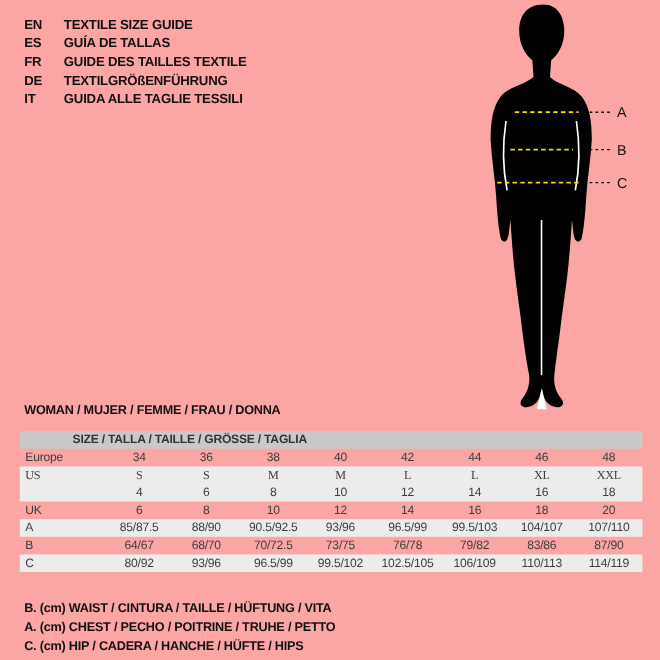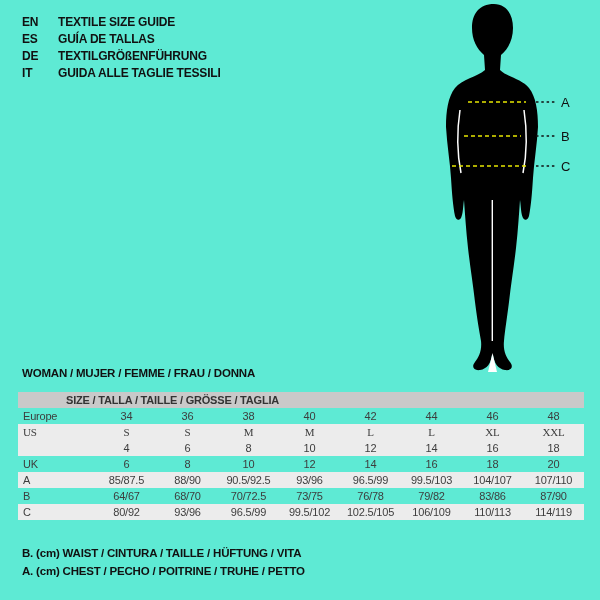--- a/index.html
+++ b/index.html
@@ -1,19 +1,19 @@
 <!DOCTYPE html>
 <html><head>
 <meta charset="utf-8">
 <style>
   html, body { margin: 0; padding: 0; background: #fff; }
   .canvas {
     position: relative;
     width: 600px; height: 600px;
-    background: #5eead4;
+    background: #fca5a5;
     overflow: hidden;
     font-family: "Liberation Sans", sans-serif;
     -webkit-font-smoothing: antialiased;
   }
 
   
   .lang-block { position: absolute; left: 22px; top: 14px; }
   .lang-row { display: flex; height: 17px; line-height: 17px;
               font-size: 12px; font-weight: bold; color: #111;
               letter-spacing: -0.2px; white-space: nowrap; }
@@ -50,20 +50,24 @@
 <div class="canvas">
 
   <div class="lang-block">
     <div class="lang-row">
       <span class="lang-code">EN</span>
       <span class="lang-label">TEXTILE SIZE GUIDE</span>
     </div>
     <div class="lang-row">
       <span class="lang-code">ES</span>
       <span class="lang-label">GUÍA DE TALLAS</span>
+    </div>
+    <div class="lang-row">
+      <span class="lang-code">FR</span>
+      <span class="lang-label">GUIDE DES TAILLES TEXTILE</span>
     </div>
     <div class="lang-row">
       <span class="lang-code">DE</span>
       <span class="lang-label">TEXTILGRÖßENFÜHRUNG</span>
     </div>
     <div class="lang-row">
       <span class="lang-code">IT</span>
       <span class="lang-label">GUIDA ALLE TAGLIE TESSILI</span>
     </div>
   </div>
@@ -201,15 +205,16 @@
           <span class="t-cell">106/109</span>
           <span class="t-cell">110/113</span>
           <span class="t-cell">114/119</span>
         </div>
       </div>
   </div>
 
   <div class="legend">
     <div class="legend-item">B. (cm) WAIST / CINTURA / TAILLE / HÜFTUNG / VITA</div>
     <div class="legend-item">A. (cm) CHEST / PECHO / POITRINE / TRUHE / PETTO</div>
+    <div class="legend-item">C. (cm) HIP / CADERA / HANCHE / HÜFTE / HIPS</div>
   </div>
 
 </div>
 
 </body></html>

